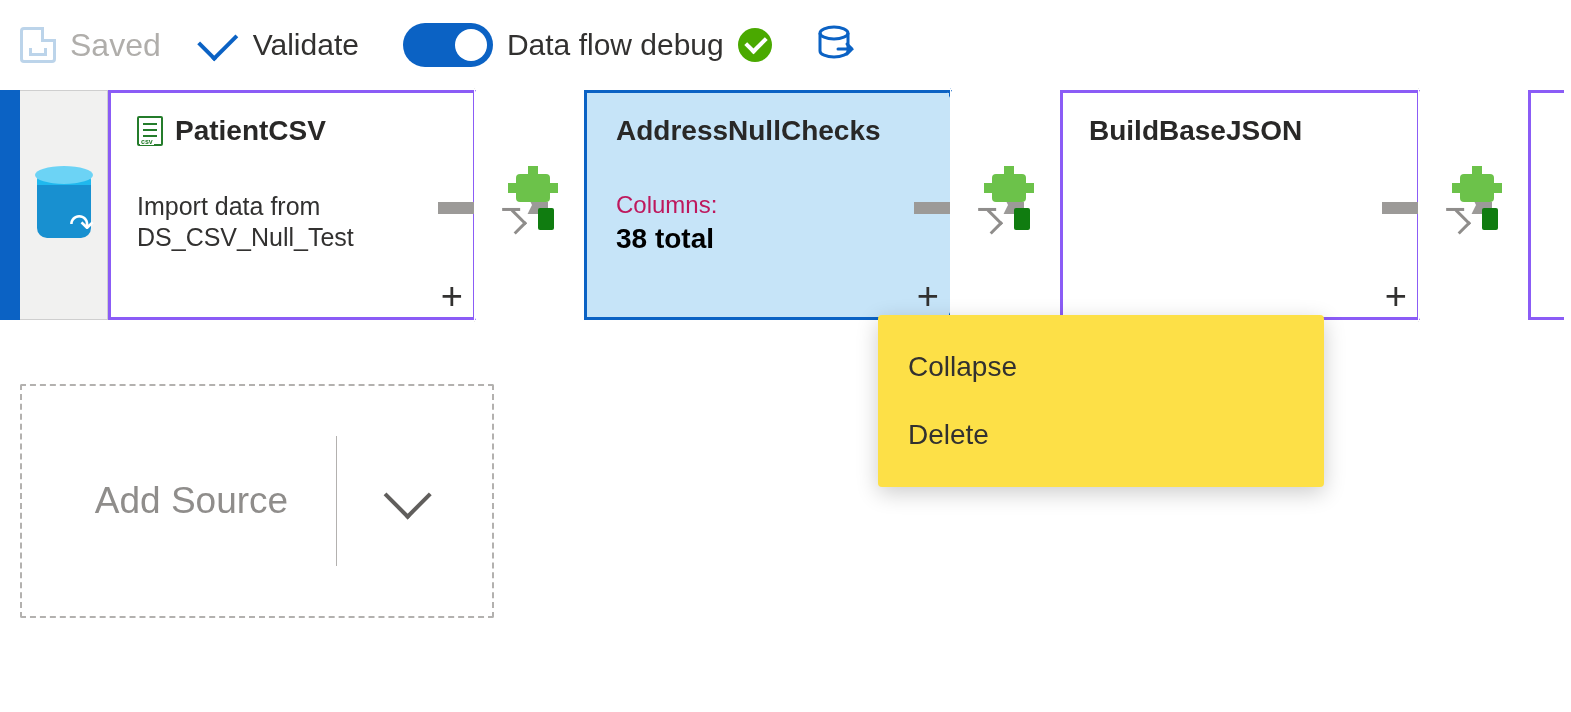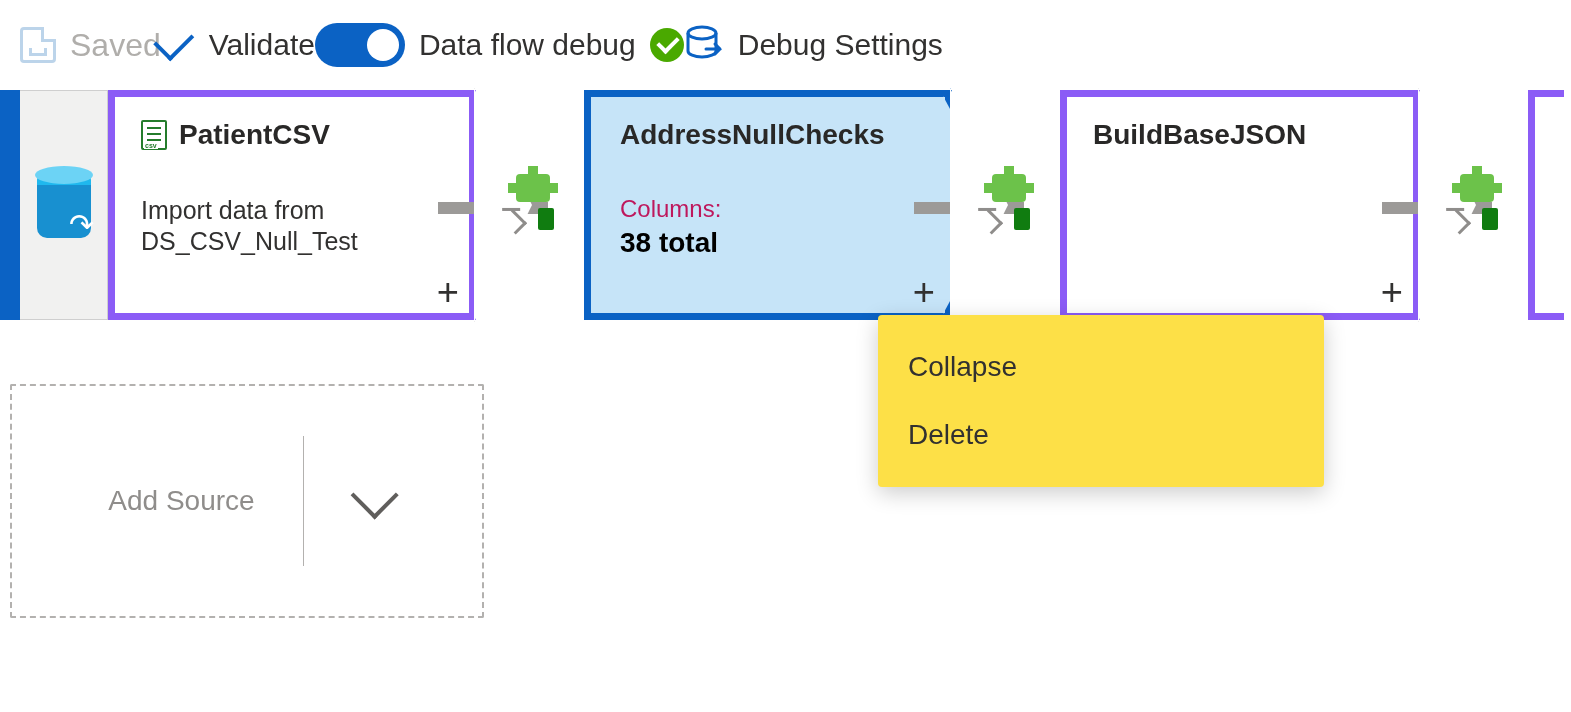--- a/index.html
+++ b/index.html
@@ -12,20 +12,21 @@
     background: #ffffff;
     overflow: hidden;
   }
 
   
   .toolbar {
     display: flex;
     align-items: center;
     height: 90px;
     padding-left: 20px;
+    gap: 44px;
     font-size: 30px;
     color: #323130;
   }
   .toolbar .toolbar-item {
     display: flex;
     align-items: center;
     gap: 14px;
   }
   .saved-text { color: #b0aeab; font-size: 32px; }
   .save-icon {
@@ -140,21 +141,21 @@
     color: #fff;
     font-size: 30px;
     line-height: 26px;
     text-align: center;
   }
 
   
   .node {
     position: relative;
     width: 368px;
-    border: 7px solid #8b5cf6;
+    border: 3px solid #8b5cf6;
     background: #fff;
     padding: 22px 26px 0 26px;
   }
   .node.selected {
     background: #c6e4f8;
     border-color: #0b62c4;
     padding-left: 29px;
   }
   .node .title {
     font-size: 28px;
@@ -316,30 +317,30 @@
   .node.selected::after {
     right: -57px;
     clip-path: polygon(0 0, 100% 50%, 0 100%);
     border: 1px solid #0b62c4;
     border-left: none;
   }
 
   
   .add-source {
     position: absolute;
-    left: 10px; top: 294px;
+    left: 20px; top: 294px;
     width: 474px; height: 234px;
     border: 2px dashed #b3b1af;
     border-radius: 2px;
     display: flex;
     align-items: center;
     justify-content: center;
     gap: 48px;
     color: #8f8d8b;
-    font-size: 28px;
+    font-size: 37px;
     cursor: pointer;
   }
   .add-source .divider {
     width: 1px; height: 130px;
     background: #b3b1af;
   }
   .add-source .chev {
     width: 34px; height: 34px;
     border-right: 4px solid #605e5c;
     border-bottom: 4px solid #605e5c;
@@ -387,21 +388,20 @@
   </div>
 
   <div class="toolbar-item">
     <span class="db-icon">
       <svg viewBox="0 0 40 40">
         <ellipse cx="18" cy="8" rx="14" ry="6" fill="none" stroke="#0b62c4" stroke-width="3"></ellipse>
         <path d="M4 8 V26 a14 6 0 0 0 28 0 V8" fill="none" stroke="#0b62c4" stroke-width="3"></path>
         <path d="M22 24 h14 M31 19 l5 5 -5 5" fill="none" stroke="#0b62c4" stroke-width="3" stroke-linecap="round"></path>
       </svg>
     </span>
-    <span>Debug Settings</span>
   </div>
 </div>
 
 <div class="canvas">
 
   <div class="flow-row">
 
     <div class="source-stub"></div>
     <div class="source-stub2">
       <div class="source-cyl"></div>

